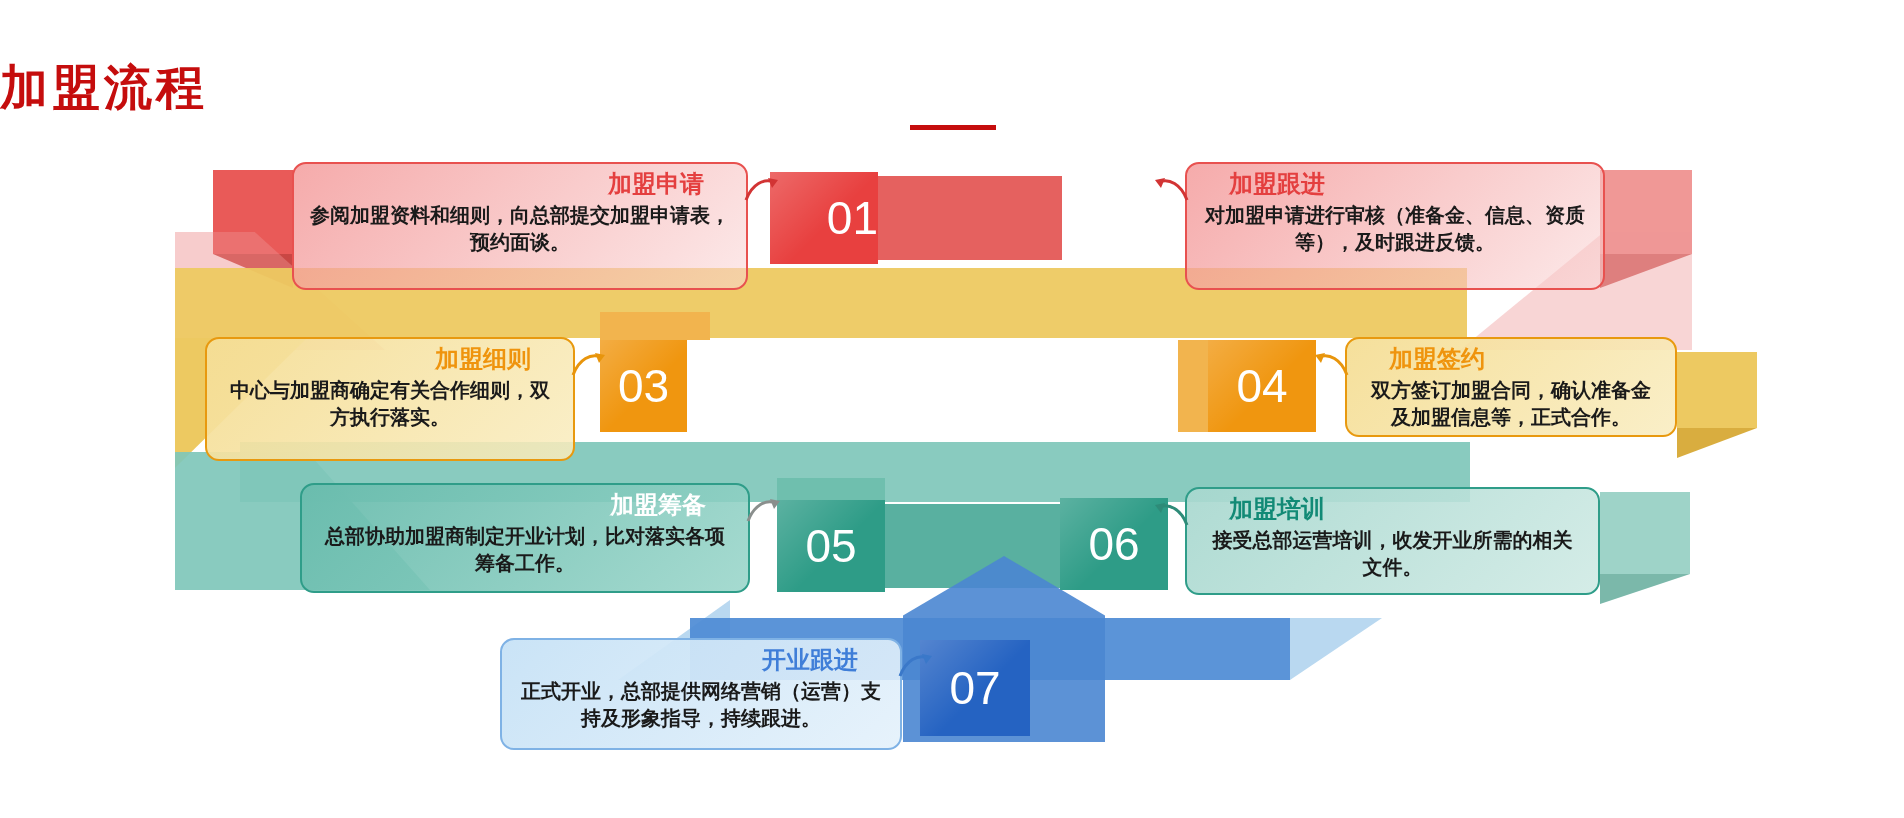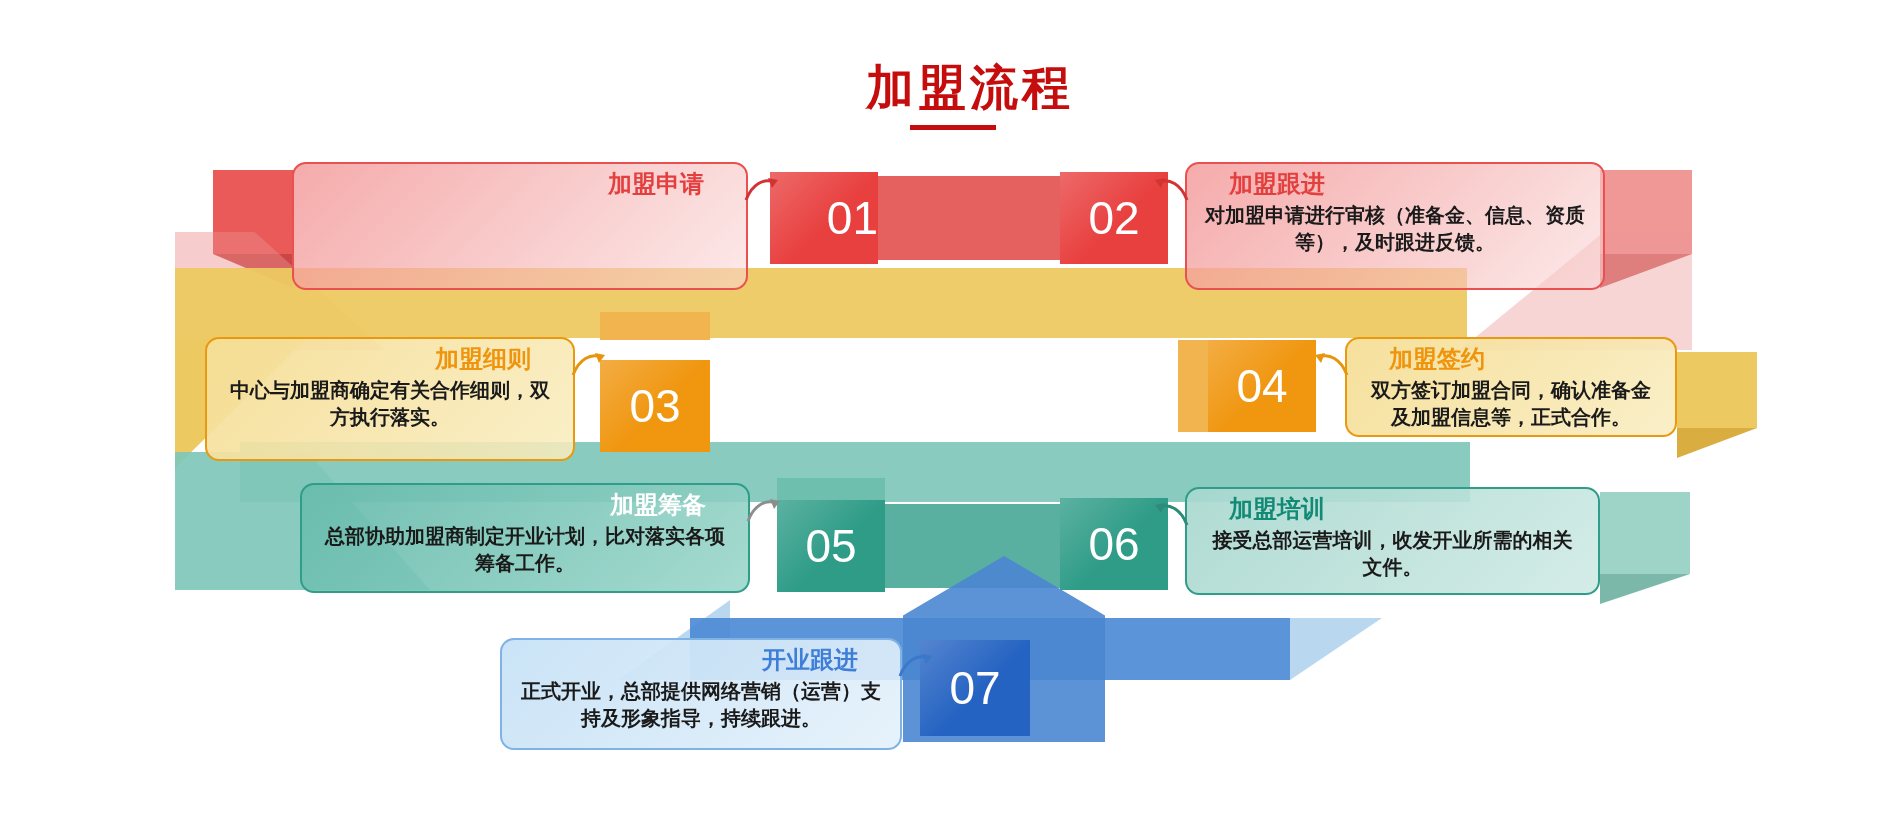--- a/index.html
+++ b/index.html
@@ -4,22 +4,22 @@
 <style>
   html,body{margin:0;padding:0;background:#ffffff;}
   #canvas{
     position:relative;width:1904px;height:818px;overflow:hidden;
     font-family:"Liberation Sans","DejaVu Sans",sans-serif;
     background:#ffffff;
   }
   .abs{position:absolute;}
   
   .main-title{
-    left:0;right:0;top:56px;text-align:center;
-    font-size:48px;font-weight:bold;color:#c50d0d;letter-spacing:4px;margin-left:36px;
+    left:0;right:0;top:56px;text-align:left;
+    font-size:48px;font-weight:bold;color:#c50d0d;letter-spacing:4px;
   }
   .title-underline{
     left:910px;top:125px;width:86px;height:5px;background:#c50d0d;
   }
   
   .shape{pointer-events:none;}
   
   .sq{
     width:108px;height:92px;display:flex;align-items:center;justify-content:center;
     color:#ffffff;font-size:46px;font-weight:400;z-index:5;
@@ -100,50 +100,48 @@
   <div class="abs shape" style="left:1600px;top:492px;width:90px;height:82px;background:#9ed3c8;"></div>
   <div class="abs shape" style="left:1600px;top:574px;width:90px;height:30px;background:#7bb8aa;clip-path:polygon(0 0,100% 0,0 100%);"></div>
 
   <div class="abs shape" style="left:618px;top:600px;width:112px;height:80px;background:#b9d8f0;clip-path:polygon(100% 0,100% 100%,0 100%);"></div>
   <div class="abs shape" style="left:690px;top:618px;width:600px;height:62px;background:#4d8bd5;opacity:.92;"></div>
   <div class="abs shape" style="left:903px;top:556px;width:202px;height:186px;background:#4a86d2;clip-path:polygon(50% 0,100% 32%,100% 100%,0 100%,0 32%);opacity:.9;"></div>
   <div class="abs shape" style="left:1290px;top:618px;width:92px;height:62px;background:#b9d8f0;clip-path:polygon(0 0,100% 0,0 100%);"></div>
 
   <div class="abs box red align-right" style="left:292px;top:162px;width:456px;height:128px;">
     <span class="btitle">加盟申请</span>
+    <p class="bdesc">参阅加盟资料和细则，向总部提交加盟申请表，预约面谈。</p>
     <svg class="doodle at-right" viewBox="0 0 38 34">
       <path d="M4 28 C 10 12, 22 6, 32 10" fill="none" stroke="#d23434" stroke-width="3"></path>
       <polygon points="36,8 26,6 30,16" fill="#d23434"></polygon>
     </svg>
   </div>
   <div class="abs sq red" style="left:770px;top:172px;justify-content:flex-end;">
     <span>01</span>
   </div>
 
-  <div class="abs sq red" style="left:1060px;top:172px;">
-    <span>02</span>
-  </div>
   <div class="abs box red align-left" style="left:1185px;top:162px;width:420px;height:128px;">
     <span class="btitle">加盟跟进</span>
     <p class="bdesc">对加盟申请进行审核（准备金、信息、资质等），及时跟进反馈。</p>
     <svg class="doodle at-left" viewBox="0 0 38 34">
       <path d="M34 28 C 28 12, 16 6, 6 10" fill="none" stroke="#d23434" stroke-width="3"></path>
       <polygon points="2,8 12,6 8,16" fill="#d23434"></polygon>
     </svg>
   </div>
 
   <div class="abs box yellow align-right" style="left:205px;top:337px;width:370px;height:124px;">
     <span class="btitle">加盟细则</span>
     <p class="bdesc">中心与加盟商确定有关合作细则，双方执行落实。</p>
     <svg class="doodle at-right" viewBox="0 0 38 34">
       <path d="M4 28 C 10 12, 22 6, 32 10" fill="none" stroke="#e8950c" stroke-width="3"></path>
       <polygon points="36,8 26,6 30,16" fill="#e8950c"></polygon>
     </svg>
   </div>
-  <div class="abs sq orange" style="left:600px;top:360px;width:110px;">
+  <div class="abs sq orange" style="left:600px;top:340px;width:87px;">
     <span>03</span>
   </div>
 
   <div class="abs sq orange" style="left:1208px;top:340px;">
     <span>04</span>
   </div>
   <div class="abs box teal-strong align-right" style="left:300px;top:483px;width:450px;height:110px;">
     <span class="btitle">加盟筹备</span>
     <p class="bdesc">总部协助加盟商制定开业计划，比对落实各项筹备工作。</p>
     <svg class="doodle at-right" viewBox="0 0 38 34">

